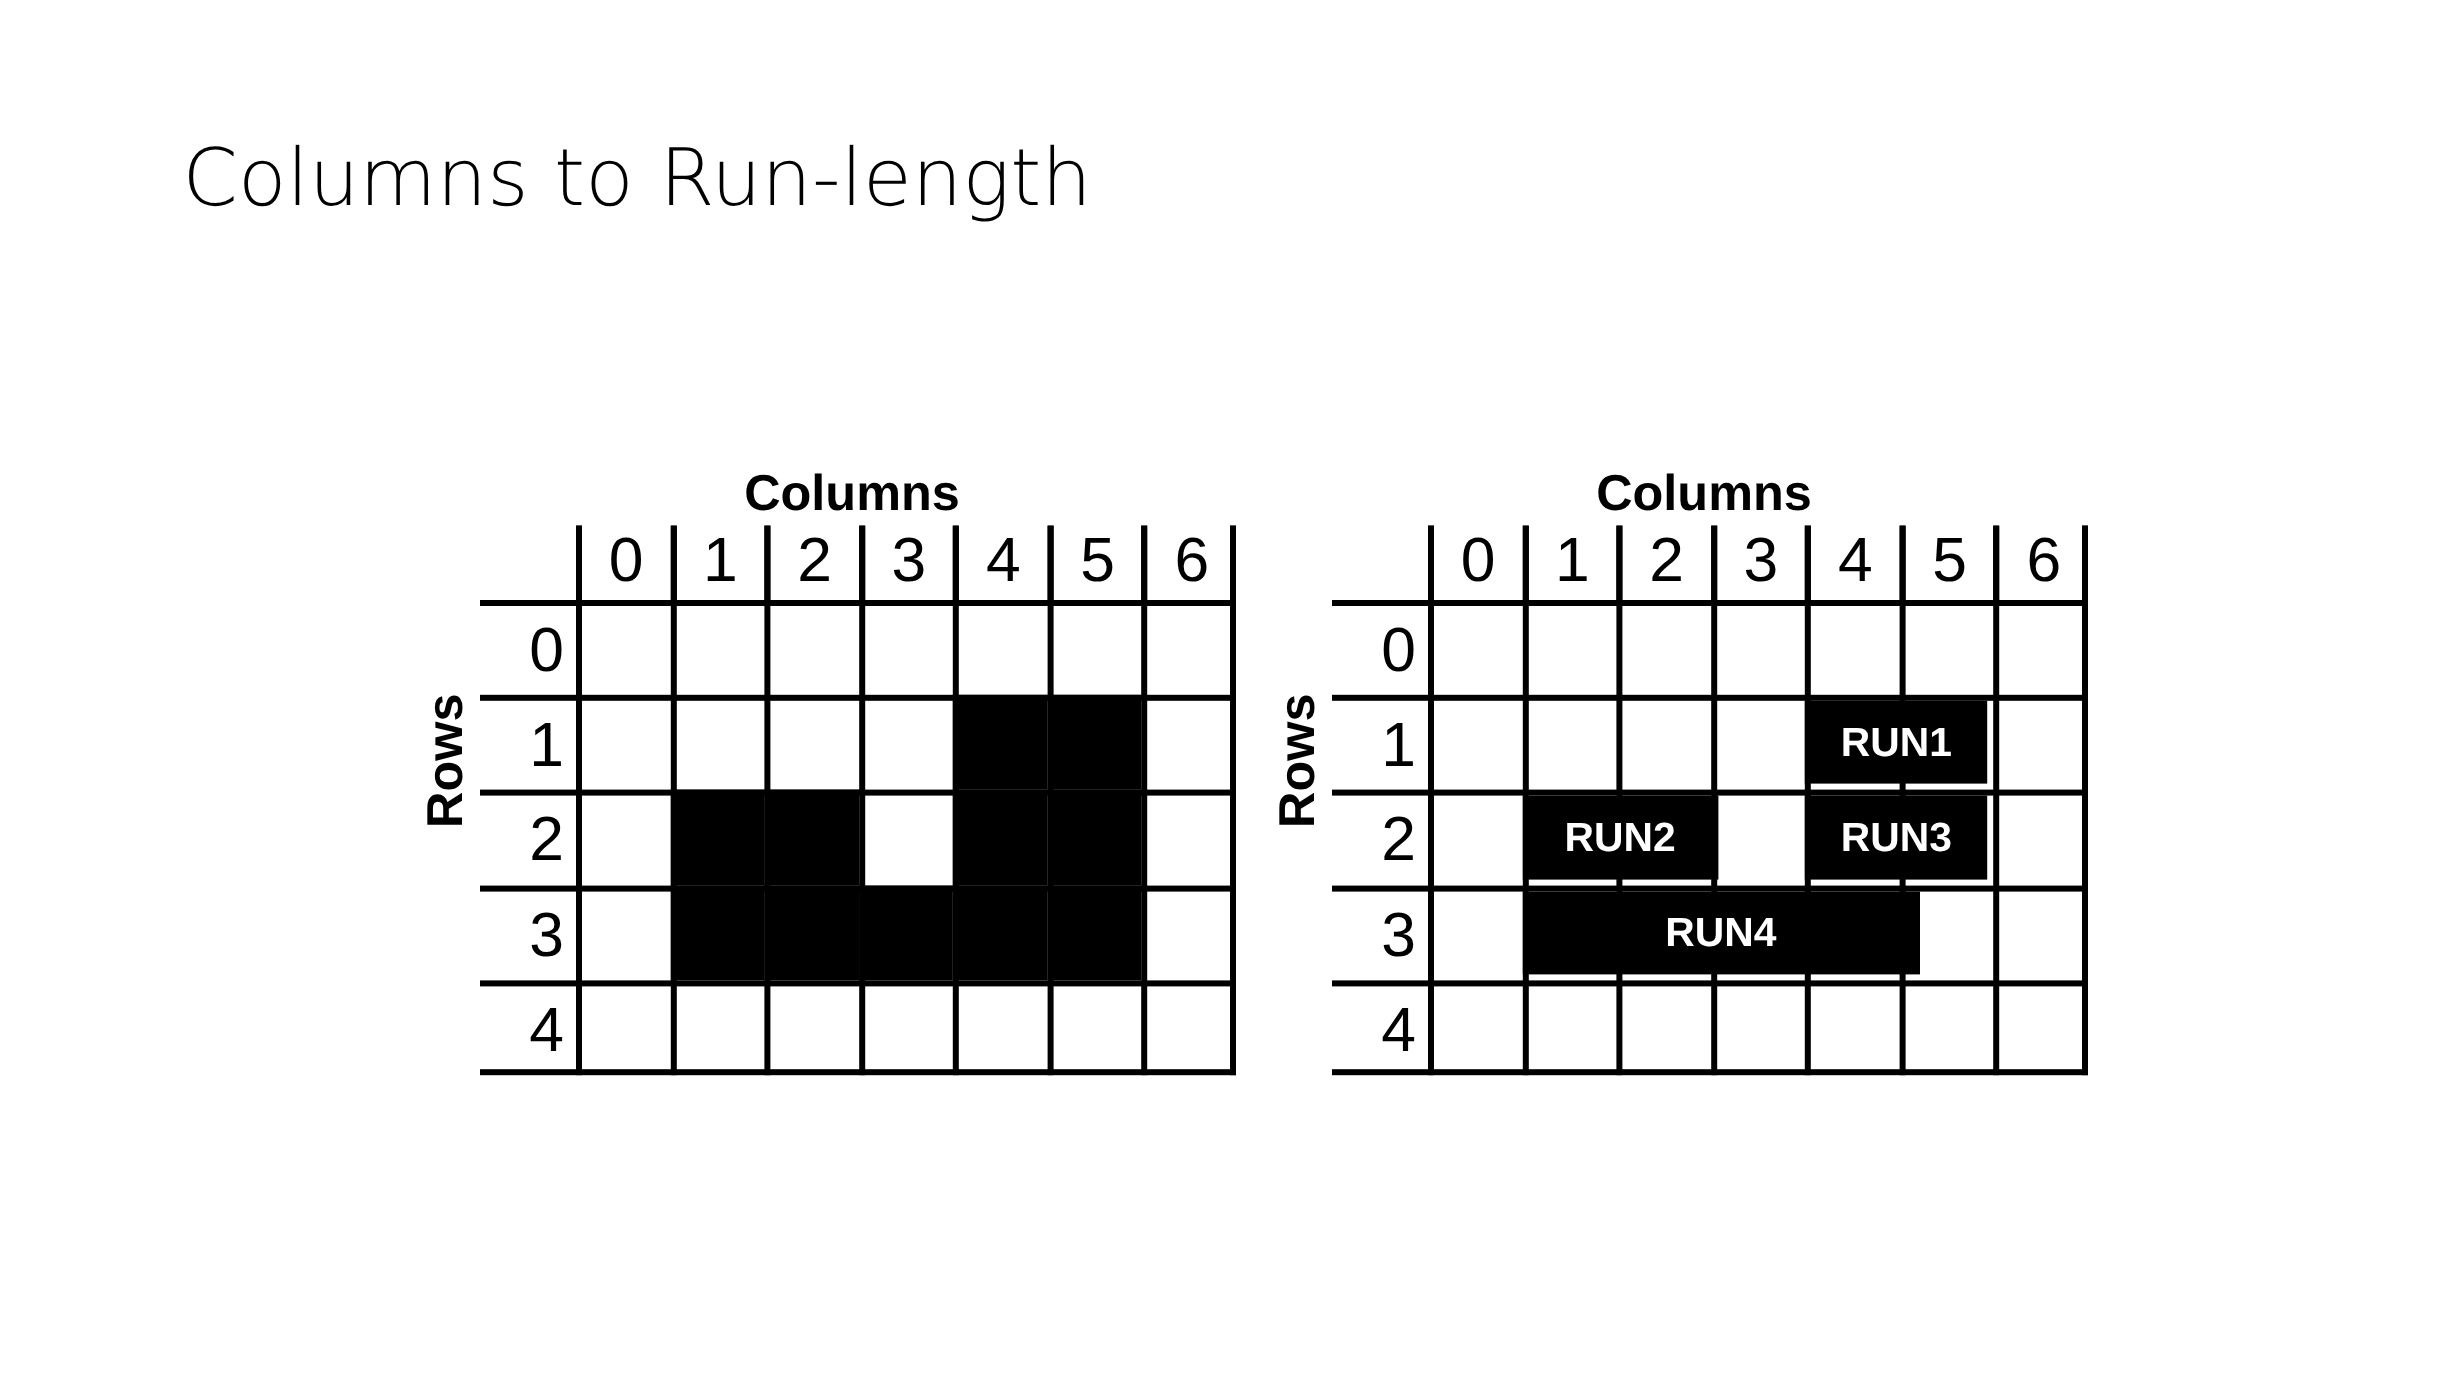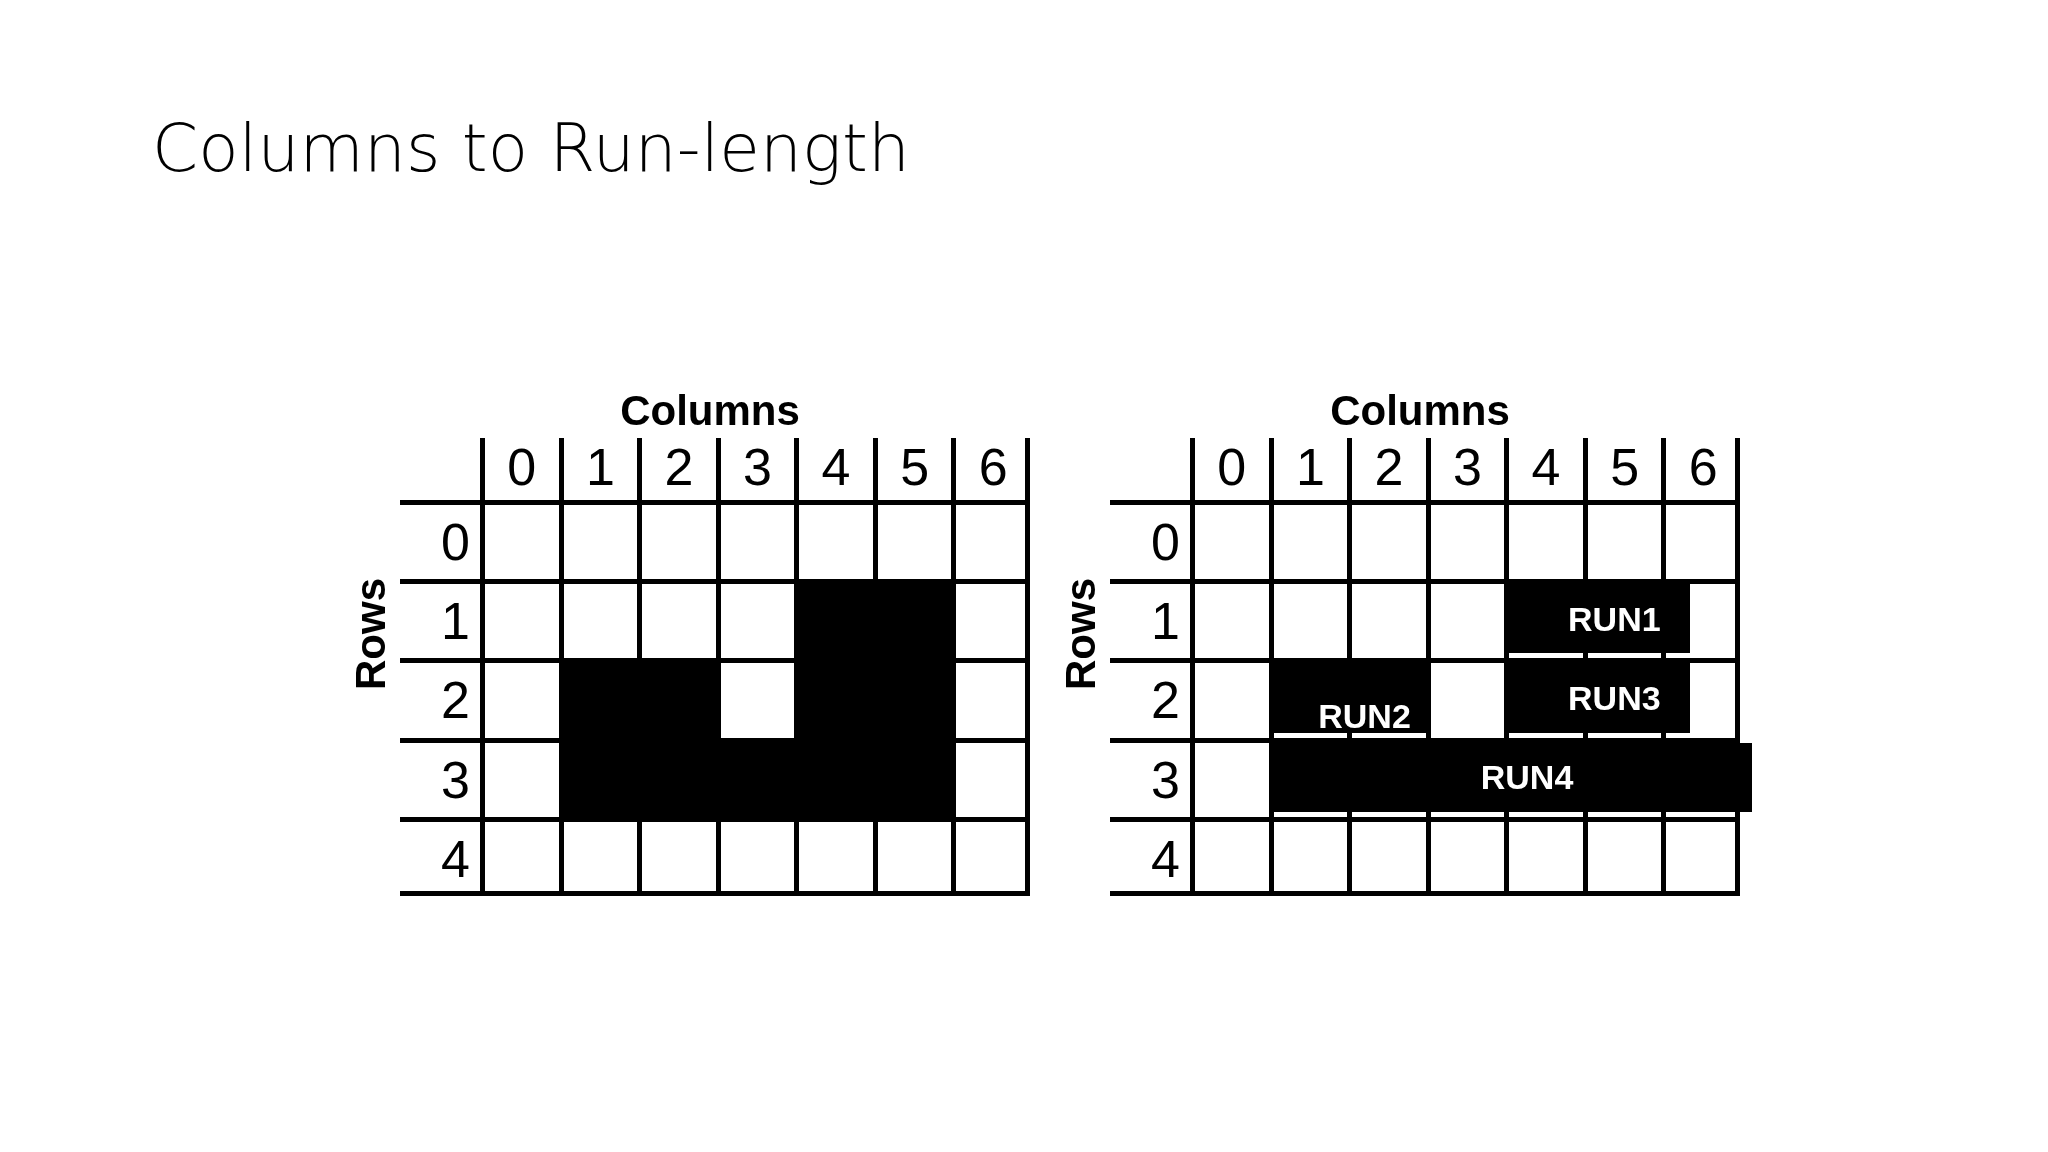--- a/index.html
+++ b/index.html
@@ -182,21 +182,20 @@
     background: #000;
     color: #fff;
     font-family: "Liberation Sans", sans-serif;
     font-size: 34px;
     font-weight: bold;
     display: flex;
     align-items: center;
     justify-content: center;
     line-height: 1;
     z-index: 5;
-    padding-left: 34px;
   }
 </style>
 </head>
 <body>
 
 <div id="slide-title">Columns to Run-length</div>
 
 <div class="figure" id="figure-pixels">
 
   <div class="fig-columns-label">Columns</div>
@@ -309,27 +308,27 @@
           <div class="h" style="top: 0px;"></div>
           <div class="h" style="top: 79.2px;"></div>
           <div class="h" style="top: 158.4px;"></div>
           <div class="h" style="top: 237.6px;"></div>
           <div class="h" style="top: 316.8px;"></div>
           <div class="h" style="top: 391px;"></div>
         </div>
         <div class="run" style="left: 314.28px; top: 84.2px; width: 152.14px; height: 69.2px;">
           <span>RUN1</span>
         </div>
-        <div class="run" style="left: 78.57px; top: 163.4px; width: 124px; height: 69.2px; align-items: flex-end;">
+        <div class="run" style="left: 78.57px; top: 163.4px; width: 163px; height: 69.2px;">
           <span>RUN2</span>
         </div>
         <div class="run" style="left: 314.28px; top: 163.4px; width: 152.14px; height: 69.2px;">
           <span>RUN3</span>
         </div>
-        <div class="run" style="left: 78.57px; top: 242.6px; width: 449px; height: 69.2px;">
+        <div class="run" style="left: 78.57px; top: 242.6px; width: 331px; height: 69.2px;">
           <span>RUN4</span>
         </div>
       </div>
 
     <div class="head-rules">
       <div class="v" style="left:0px"></div>
       <div class="v" style="left:78.57px"></div>
       <div class="v" style="left:157.14px"></div>
       <div class="v" style="left:235.71px"></div>
       <div class="v" style="left:314.28px"></div>

